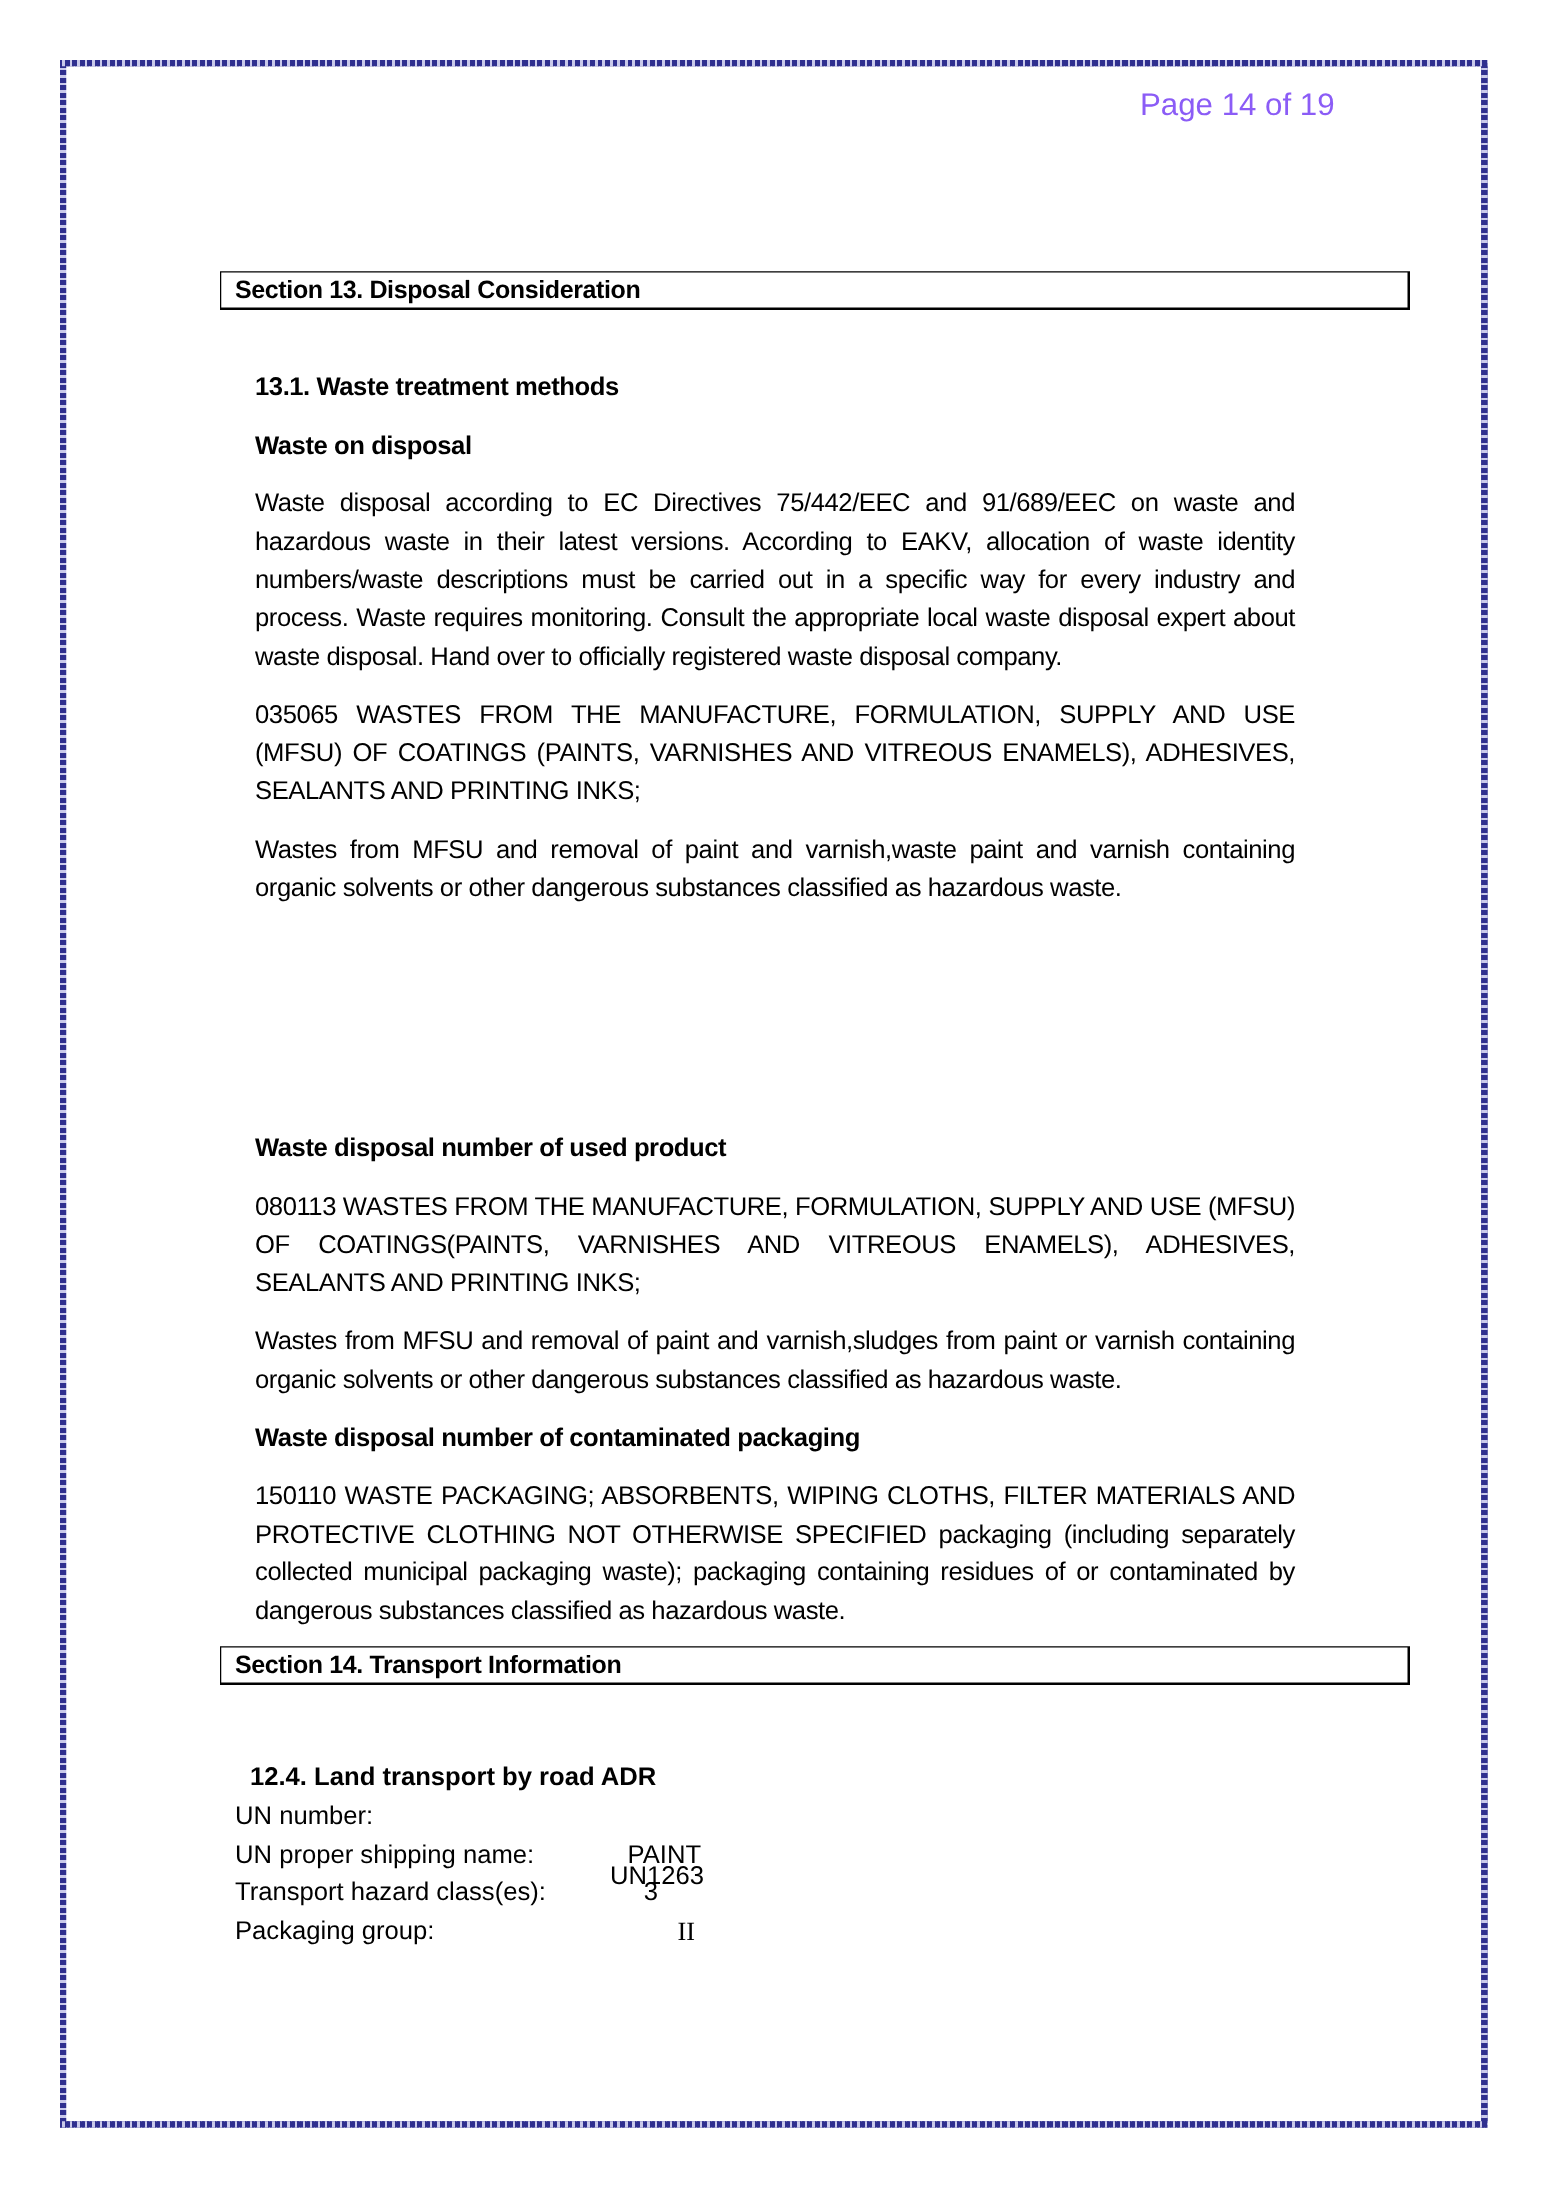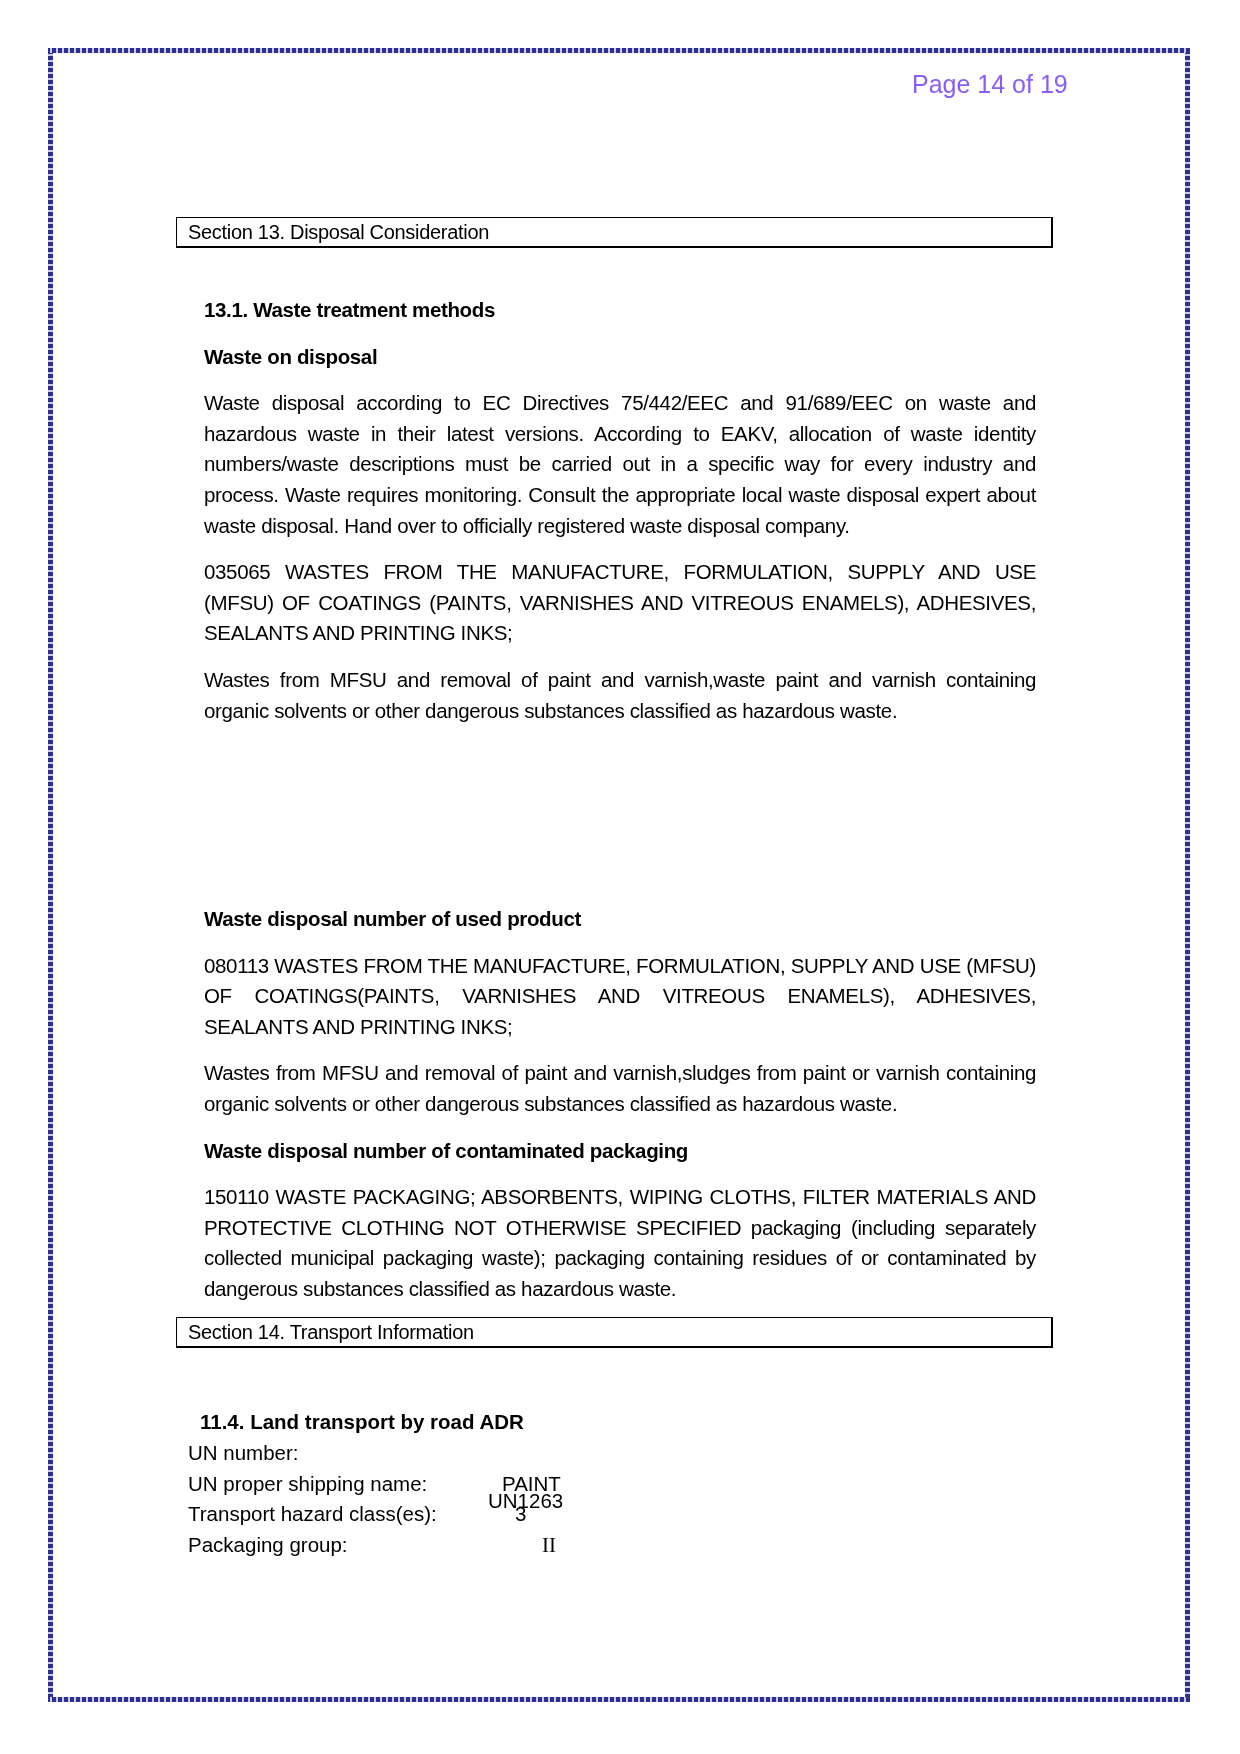--- a/index.html
+++ b/index.html
@@ -17,23 +17,23 @@
         repeating-linear-gradient(90deg, #2f2f8f 0 2px, #c9c9ea 2px 4px, #2f2f8f 4px 6px) bottom left / 100% 5px no-repeat,
         repeating-linear-gradient(0deg, #2f2f8f 0 2px, #c9c9ea 2px 4px, #2f2f8f 4px 6px) top left / 5px 100% no-repeat,
         repeating-linear-gradient(0deg, #2f2f8f 0 2px, #c9c9ea 2px 4px, #2f2f8f 4px 6px) top right / 5px 100% no-repeat;
     }
     .page-number {
       position: absolute; left: 912px; top: 70px;
       font-family: Liberation Sans, sans-serif; font-size: 25px; color: #8b5cf6;
       white-space: nowrap;
     }
     .section-box {
-      position: absolute; left: 176px; width: 877px; height: 31px;
+      position: absolute; left: 176px; width: 952px; height: 31px;
       box-sizing: border-box; border: 1px solid #000; border-right-width: 2px; border-bottom-width: 2px;
-      font-family: "Liberation Sans", "DejaVu Sans", sans-serif; font-weight: normal; font-size: 20px;
+      font-family: "Liberation Sans", "DejaVu Sans", sans-serif; font-weight: bold; font-size: 20px;
       line-height: 29px; padding-left: 11px; color: #000; letter-spacing: -0.3px;
     }
     .sec13 { top: 217px; }
     .sec14 { top: 1317px; }
     .block {
       position: absolute; left: 188px; width: 864px;
       font-family: "Liberation Sans", "DejaVu Sans", sans-serif; font-size: 20.5px; line-height: 30.6px;
       color: #000; text-align: justify; letter-spacing: -0.35px;
     }
     .block p { margin: 16px; }
@@ -69,21 +69,21 @@
   <p class="bold">Waste disposal number of used product</p>
   <p>080113 WASTES FROM THE MANUFACTURE, FORMULATION, SUPPLY AND USE (MFSU) OF COATINGS(PAINTS, VARNISHES AND VITREOUS ENAMELS), ADHESIVES, SEALANTS AND PRINTING INKS;</p>
   <p>Wastes from MFSU and removal of paint and varnish,sludges from paint or varnish containing organic solvents or other dangerous substances classified as hazardous waste.</p>
   <p class="bold">Waste disposal number of contaminated packaging</p>
   <p>150110 WASTE PACKAGING; ABSORBENTS, WIPING CLOTHS, FILTER MATERIALS AND PROTECTIVE CLOTHING NOT OTHERWISE SPECIFIED packaging (including separately collected municipal packaging waste); packaging containing residues of or contaminated by dangerous substances classified as hazardous waste.</p>
 </div>
 
 <div class="section-box sec14">Section 14. Transport Information</div>
 
 <div class="transport">
-  <div class="sub-head">11.4. Land transport by road ADR</div>
+  <div class="sub-head">12.4. Land transport by road ADR</div>
 
   <div class="row" style="top: 31px;">
     <span class="label">UN number:</span>
     <span class="value" style="left: 300px; margin-top: 48px;">UN1263</span>
   </div>
   <div class="row" style="top: 62px;">
     <span class="label">UN proper shipping name:</span>
     <span class="value" style="left: 314px;">PAINT</span>
   </div>
   <div class="row" style="top: 92px;">

